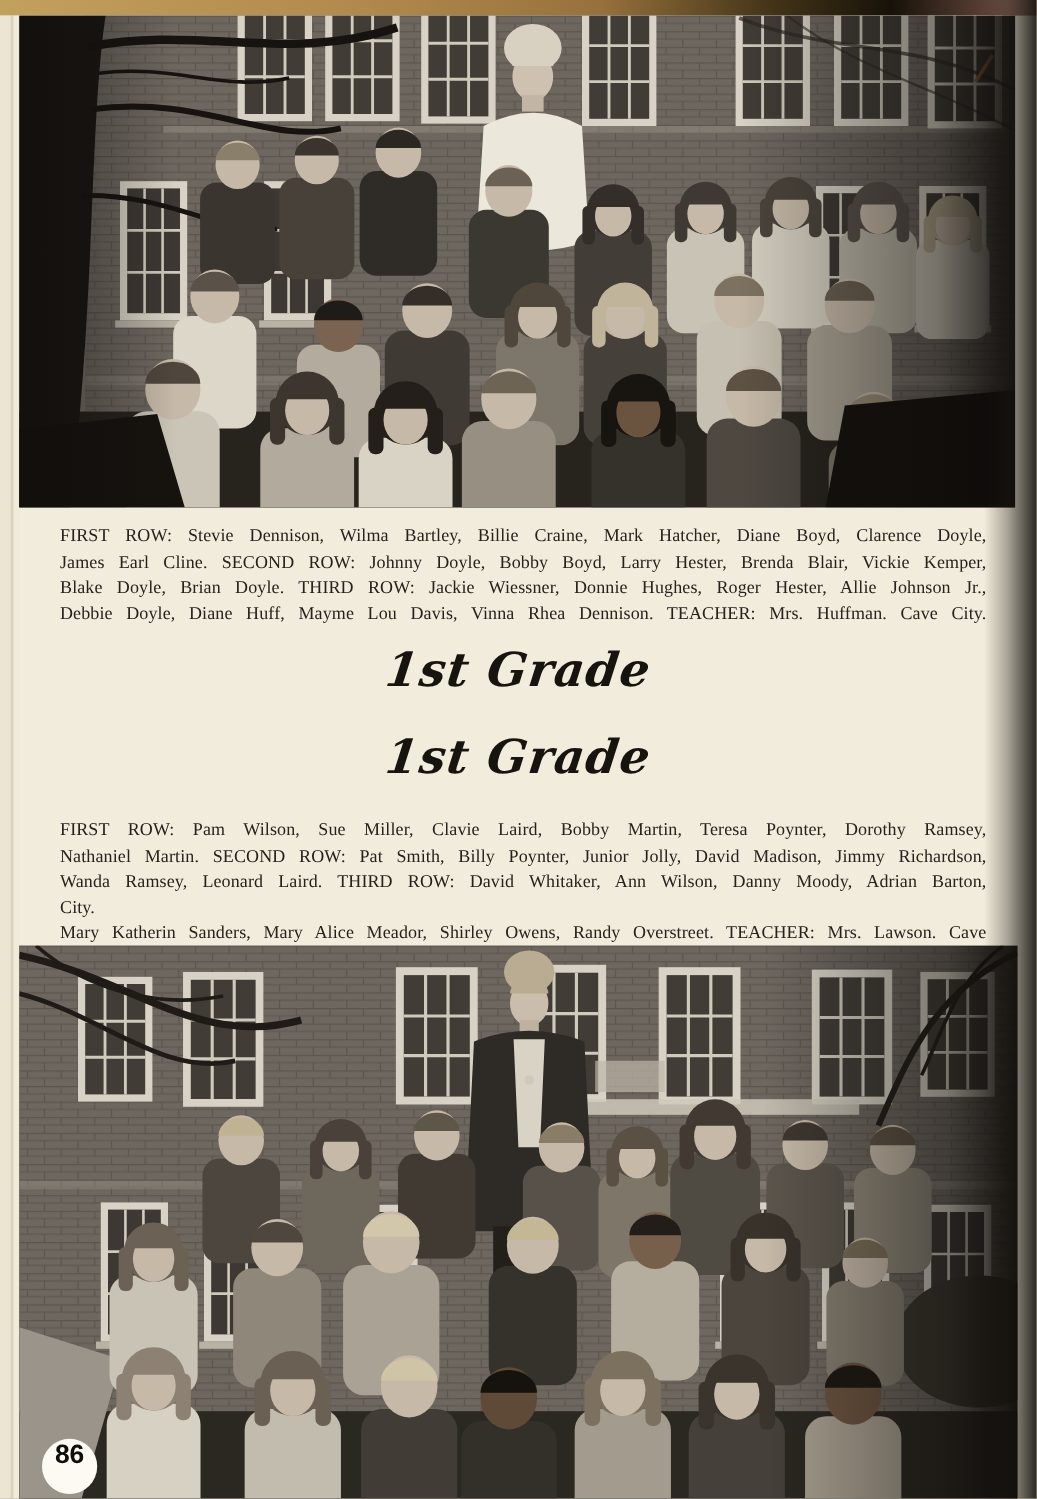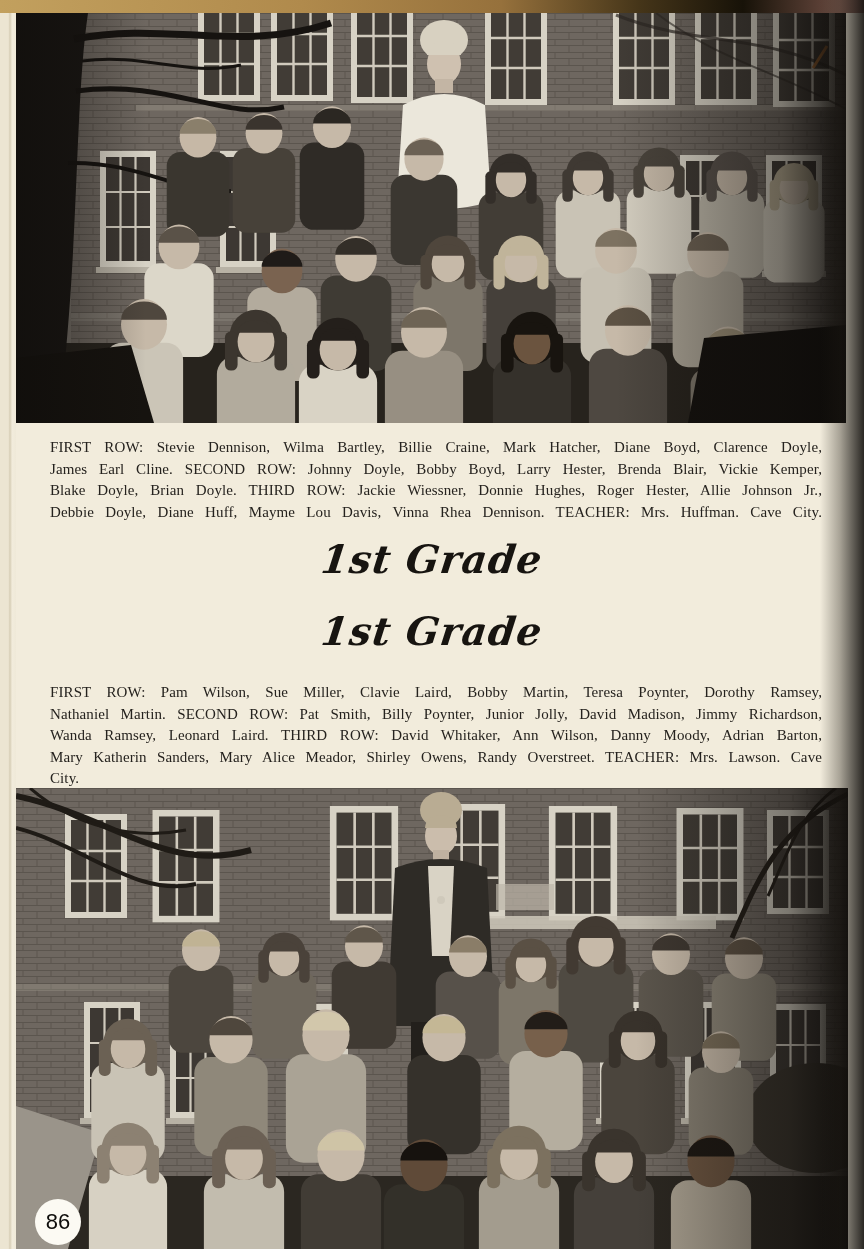--- a/index.html
+++ b/index.html
@@ -15,22 +15,22 @@
   .caption-top{top:437px;}
   .caption-bottom{top:682px;}
   .cap-line{text-align:justify;text-align-last:justify;}
   .cap-line.short{text-align-last:left;}
   .grade-heading{position:absolute;left:0;width:864px;text-align:center;
     font-family:"DejaVu Serif",serif;font-style:italic;font-weight:bold;font-size:39px;
     color:#171410;transform:skewX(-7deg);letter-spacing:1px;}
   .heading-1{top:536px;}
   .heading-2{top:608px;}
   .page-number{position:absolute;left:35px;top:1199px;width:46px;height:46px;border-radius:50%;
-    background:#fcfaf3;display:flex;align-items:center;justify-content:center;
-    font-family:"Liberation Sans",sans-serif;font-weight:normal;font-size:22px;color:#0e0d0b;z-index:6;}
+    background:#fcfaf3;display:flex;align-items:flex-start;justify-content:center;
+    font-family:"Liberation Sans",sans-serif;font-weight:bold;font-size:22px;color:#0e0d0b;z-index:6;}
   .gutter{position:absolute;top:0;right:0;width:44px;height:100%;z-index:5;pointer-events:none;
     background:linear-gradient(to right,rgba(30,26,20,0) 0%,rgba(30,26,20,0.35) 45%,rgba(13,11,9,0.88) 100%);}
   
   .kid-body{fill:var(--c,#55504a);}
   .kid-skin{fill:var(--s,#c6b9a8);}
   .kid-hair{fill:var(--h,#2c2824);}
 </style>
 </head>
 <body>
 
@@ -162,22 +162,22 @@
       <div class="cap-line">Debbie Doyle, Diane Huff, Mayme Lou Davis, Vinna Rhea Dennison. TEACHER: Mrs. Huffman. Cave City.</div>
     </div>
 
   <div class="grade-heading heading-1">1st Grade</div>
   <div class="grade-heading heading-2">1st Grade</div>
 
   <div class="caption caption-bottom">
       <div class="cap-line">FIRST ROW: Pam Wilson, Sue Miller, Clavie Laird, Bobby Martin, Teresa Poynter, Dorothy Ramsey,</div>
       <div class="cap-line">Nathaniel Martin. SECOND ROW: Pat Smith, Billy Poynter, Junior Jolly, David Madison, Jimmy Richardson,</div>
       <div class="cap-line">Wanda Ramsey, Leonard Laird. THIRD ROW: David Whitaker, Ann Wilson, Danny Moody, Adrian Barton,</div>
+      <div class="cap-line short">City.</div>
       <div class="cap-line">Mary Katherin Sanders, Mary Alice Meador, Shirley Owens, Randy Overstreet. TEACHER: Mrs. Lawson. Cave</div>
-      <div class="cap-line short">City.</div>
     </div>
 
   <figure class="photo photo-bottom" aria-label="Black and white photo of Mrs. Lawson's first grade class posed in rows in front of a brick school building with tall windows and bare tree branches overhead">
     <svg viewBox="0 0 832 461" width="832" height="461" aria-hidden="true">
       <rect width="832" height="461" fill="#79736b"></rect>
       <rect x="0" y="0" width="832" height="400" fill="url(#brickA)"></rect>
       <rect x="0" y="196" width="832" height="7" fill="#9b958a" opacity="0.4"></rect>
 
       <use href="#winT" transform="translate(80,26)"></use>
       <use href="#winT" transform="translate(170,22) scale(1.08)"></use>

